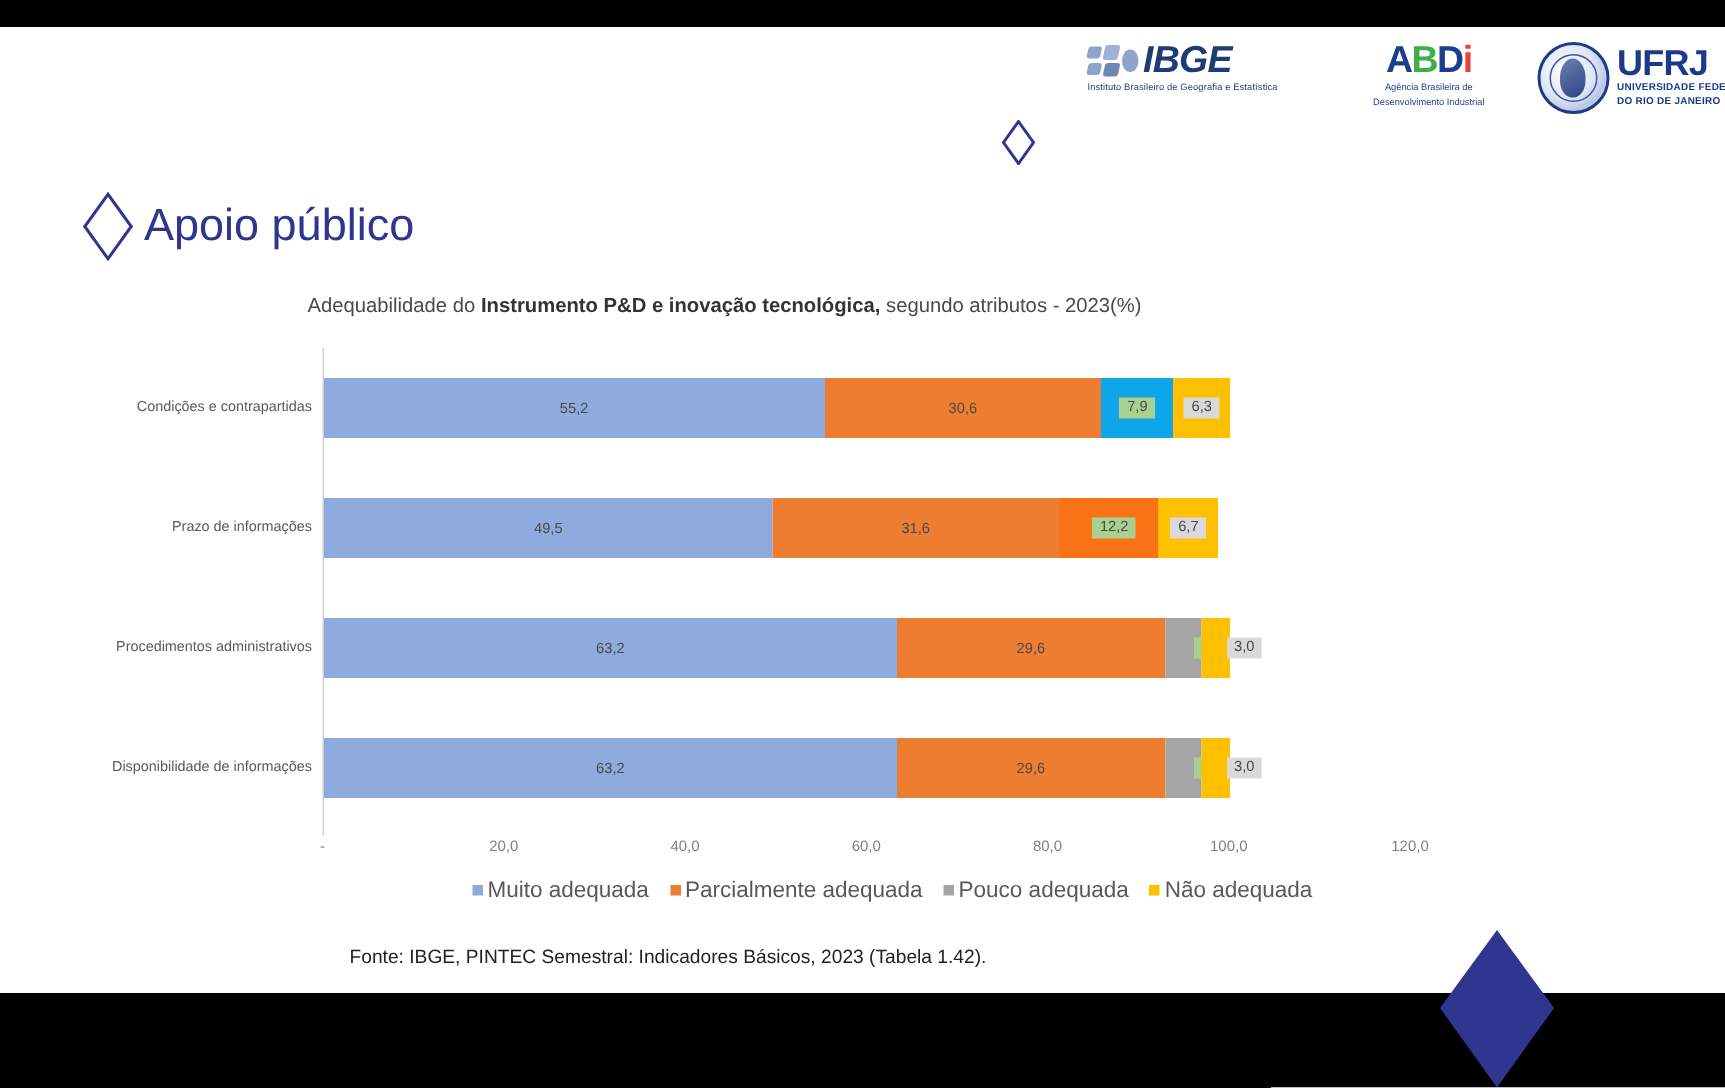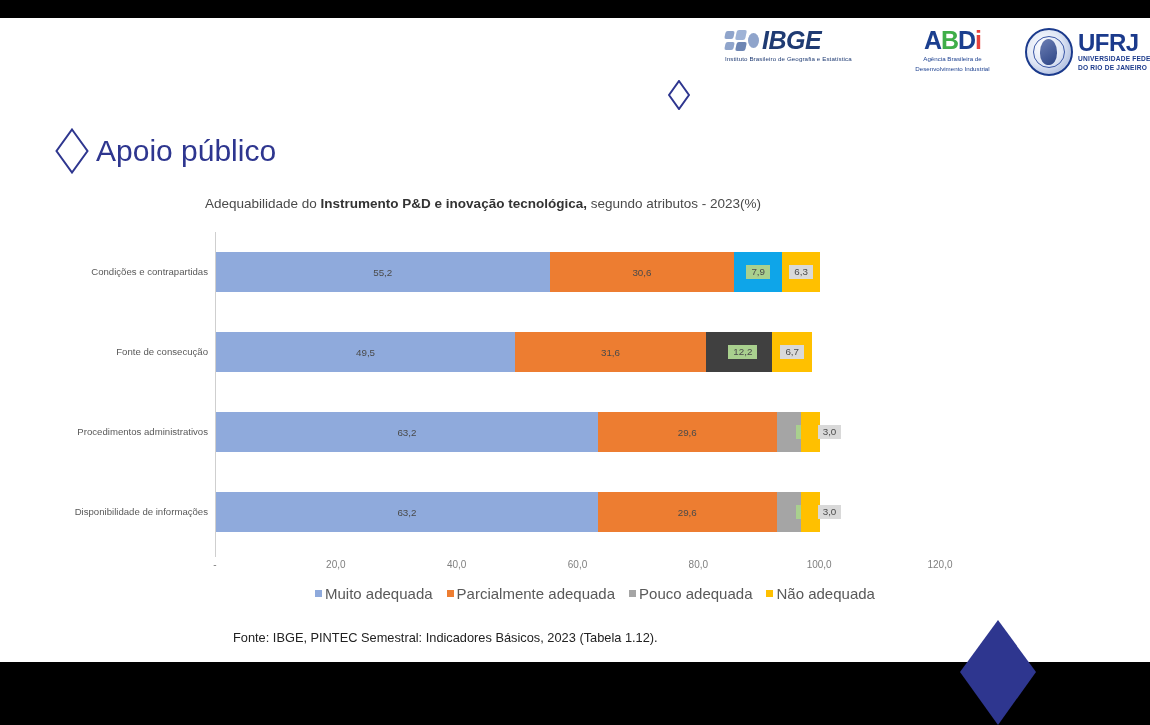--- a/index.html
+++ b/index.html
@@ -141,28 +141,28 @@
           <span>30,6</span>
         </div>
         <div class="seg" style="left: 518.375px; width: 47.7292px; background: #0ea5e9;">
           <span class="hl-green">7,9</span>
         </div>
         <div class="seg" style="left: 566.104px; width: 38.0625px; background: rgb(255, 192, 0); text-align: center;">
           <span class="hl-gray">6,3</span>
         </div>
       </div>
       <div class="rowwrap" style="top: 100px;">
-        <div class="cat-label" style="top: 14px; right: 100%; margin-right: 8px;">Fonte de consecução</div>
+        <div class="cat-label" style="top: 14px; right: 100%; margin-right: 8px;">Prazo de informações</div>
         <div class="seg" style="left: 0px; width: 299.062px; background: rgb(143, 170, 220);">
           <span>49,5</span>
         </div>
         <div class="seg" style="left: 299.062px; width: 190.917px; background: rgb(237, 125, 49);">
           <span>31,6</span>
         </div>
-        <div class="seg" style="left: 489.979px; width: 73.7083px; background: #404040;">
+        <div class="seg" style="left: 489.979px; width: 73.7083px; background: #f97316;">
           <span class="hl-green">12,2</span>
         </div>
         <div class="seg" style="left: 556px; width: 40.4792px; background: rgb(255, 192, 0);">
           <span class="hl-gray">6,7</span>
         </div>
       </div>
       <div class="rowwrap" style="top: 180px;">
         <div class="cat-label" style="top: 14px; right: 100%; margin-right: 8px;">Procedimentos administrativos</div>
         <div class="seg" style="left: 0px; width: 381.833px; background: rgb(143, 170, 220);">
           <span>63,2</span>
@@ -215,13 +215,13 @@
         <span class="lg-swatch" style="background: rgb(165, 165, 165);"></span>
         <span>Pouco adequada</span>
       </span>
       <span class="lg-item">
         <span class="lg-swatch" style="background: rgb(255, 192, 0);"></span>
         <span>Não adequada</span>
       </span>
     </div>
 </div>
 
-<div class="source">Fonte: IBGE, PINTEC Semestral: Indicadores Básicos, 2023 (Tabela 1.12).</div>
+<div class="source">Fonte: IBGE, PINTEC Semestral: Indicadores Básicos, 2023 (Tabela 1.42).</div>
 
 </body></html>

